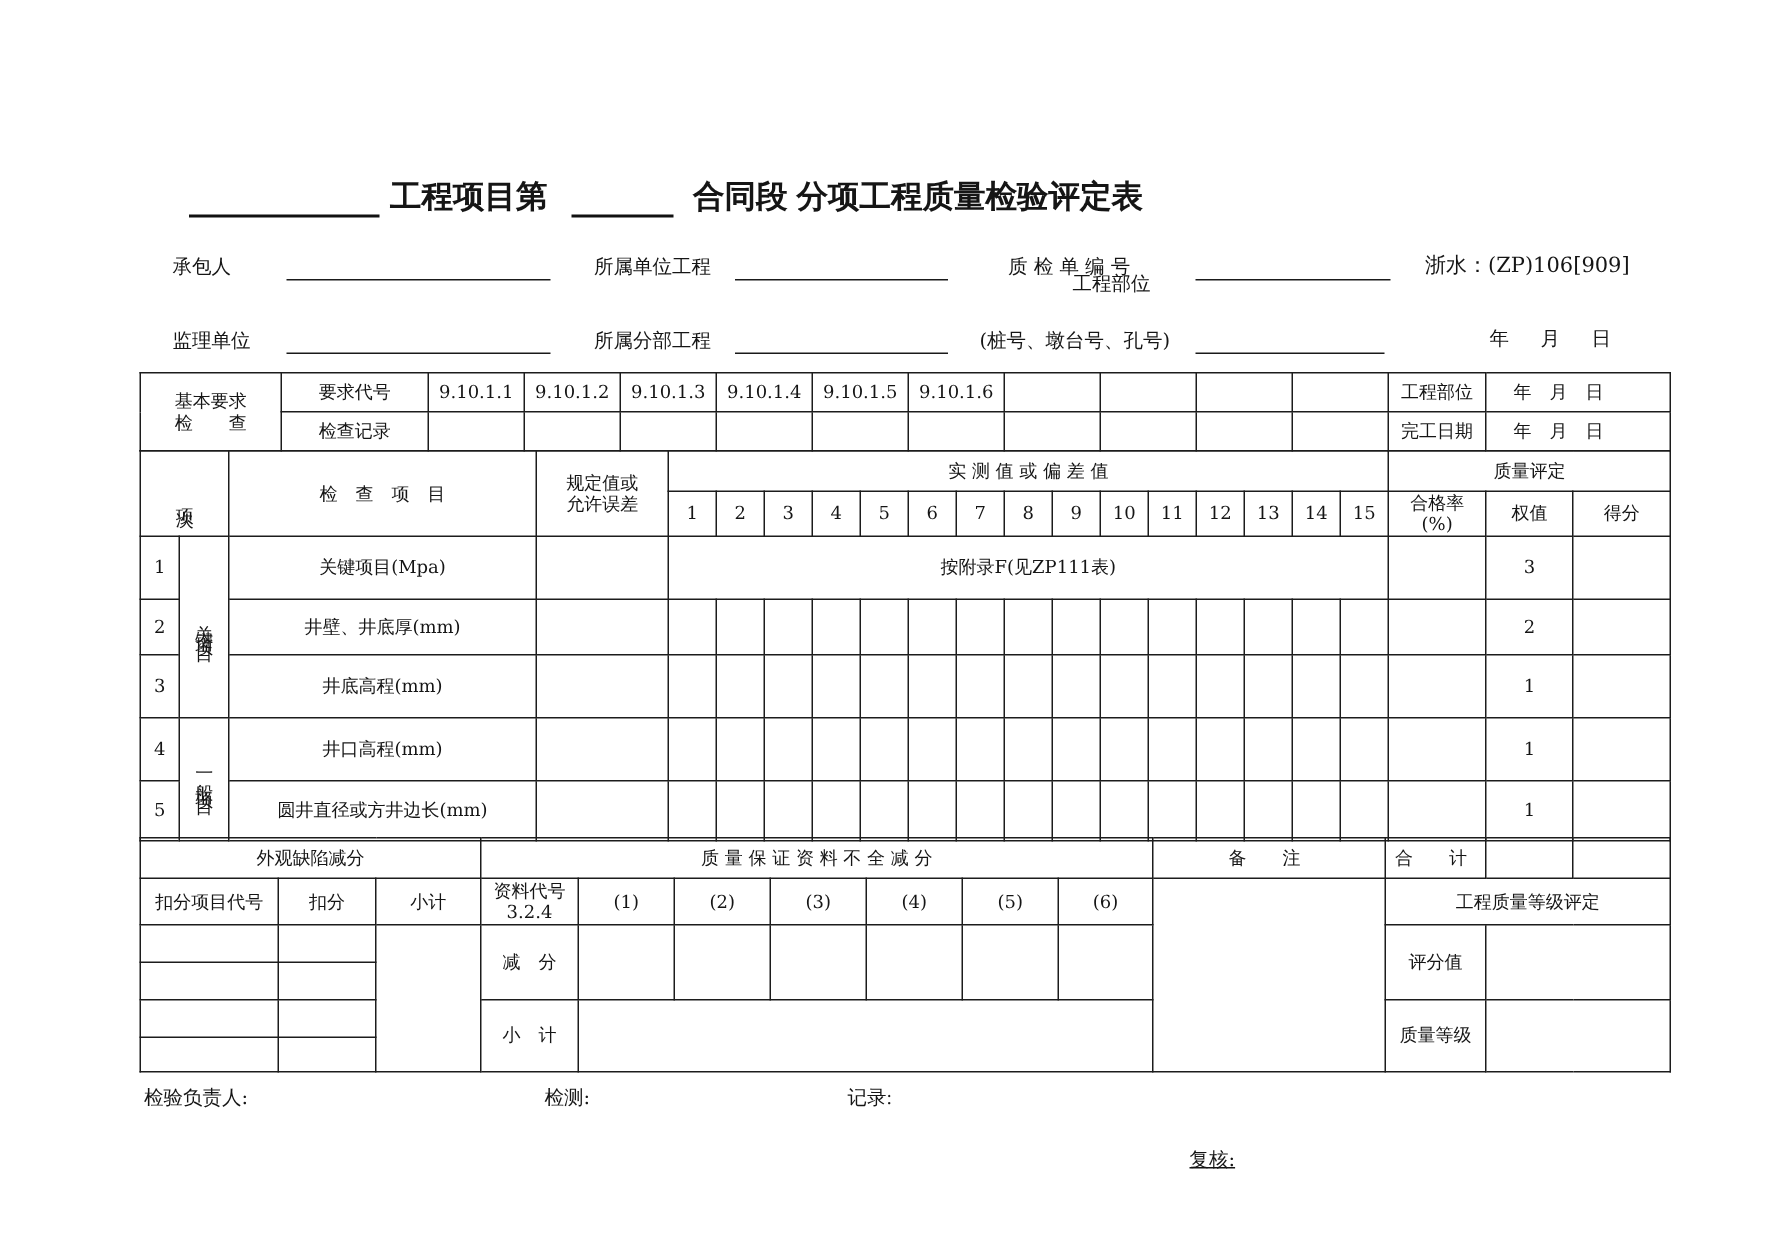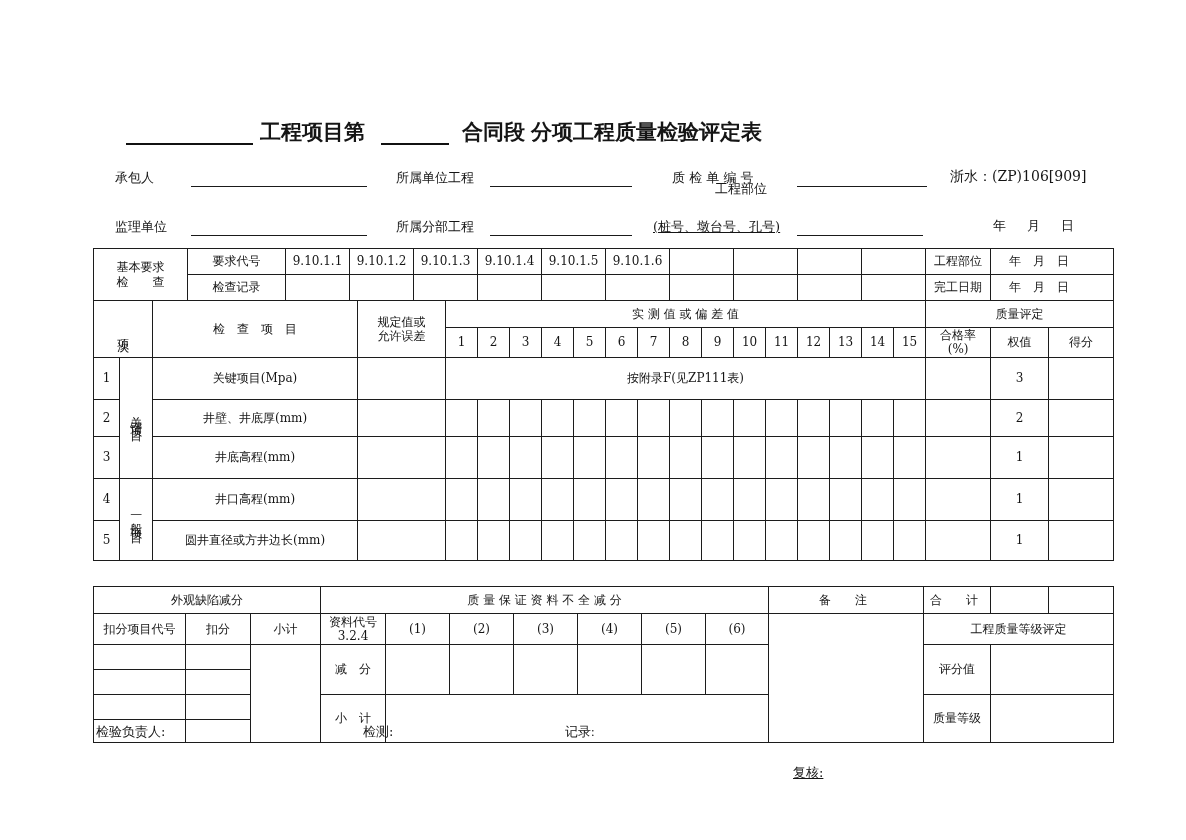--- a/index.html
+++ b/index.html
@@ -47,21 +47,21 @@
   <span class="abs lbl" style="left:672px;top:169px;">质 检 单 编 号</span>
   <div class="abs blank" style="left:797px;top:170px;width:130px;"></div>
   <span class="abs fineprint" style="left:950px;top:168px;">浙水：(ZP)106[909]</span>
 
   <span class="abs lbl" style="left:698px;top:180px;margin-left:17px;">工程部位</span>
 
   <span class="abs lbl" style="left:115px;top:218px;">监理单位</span>
   <div class="abs blank" style="left:191px;top:219px;width:176px;"></div>
   <span class="abs lbl" style="left:396px;top:218px;">所属分部工程</span>
   <div class="abs blank" style="left:490px;top:219px;width:142px;"></div>
-  <span class="abs lbl" style="left:653px;top:218px;text-decoration:underline;">(桩号、墩台号、孔号)</span>
+  <span class="abs lbl" style="left:653px;top:218px;">(桩号、墩台号、孔号)</span>
   <div class="abs blank" style="left:797px;top:219px;width:126px;"></div>
   <span class="abs lbl" style="left:993px;top:217px;letter-spacing:4px;">年　月　日</span>
 
   <table class="tbl" style="top:248px;width:1020px;padding-left:46px;">
     <colgroup>
       <col style="width:94px">
         <col style="width:98px">
       <col style="width:64px">
         <col style="width:64px">
         <col style="width:64px">
@@ -277,21 +277,21 @@
       <td></td>
           <td></td>
       <td></td>
       <td></td>
       <td>1</td>
       <td></td>
     </tr>
   </tbody>
     </table>
 
-  <table class="tbl" style="top:586px;width:1020px;">
+  <table class="tbl" style="top:558px;width:1020px;">
     <colgroup>
       <col style="width:92px">
         <col style="width:65px">
         <col style="width:70px">
         <col style="width:65px">
       <col style="width:64px">
         <col style="width:64px">
         <col style="width:64px">
         <col style="width:64px">
         <col style="width:64px">

